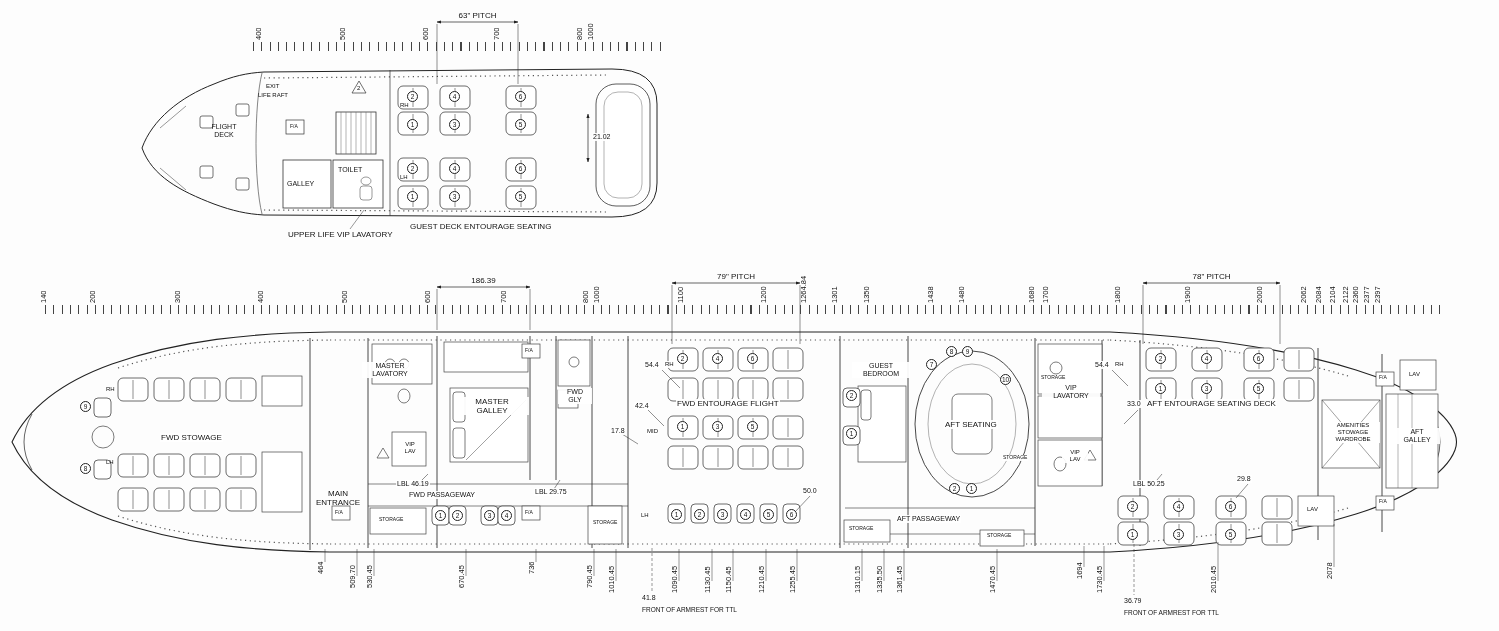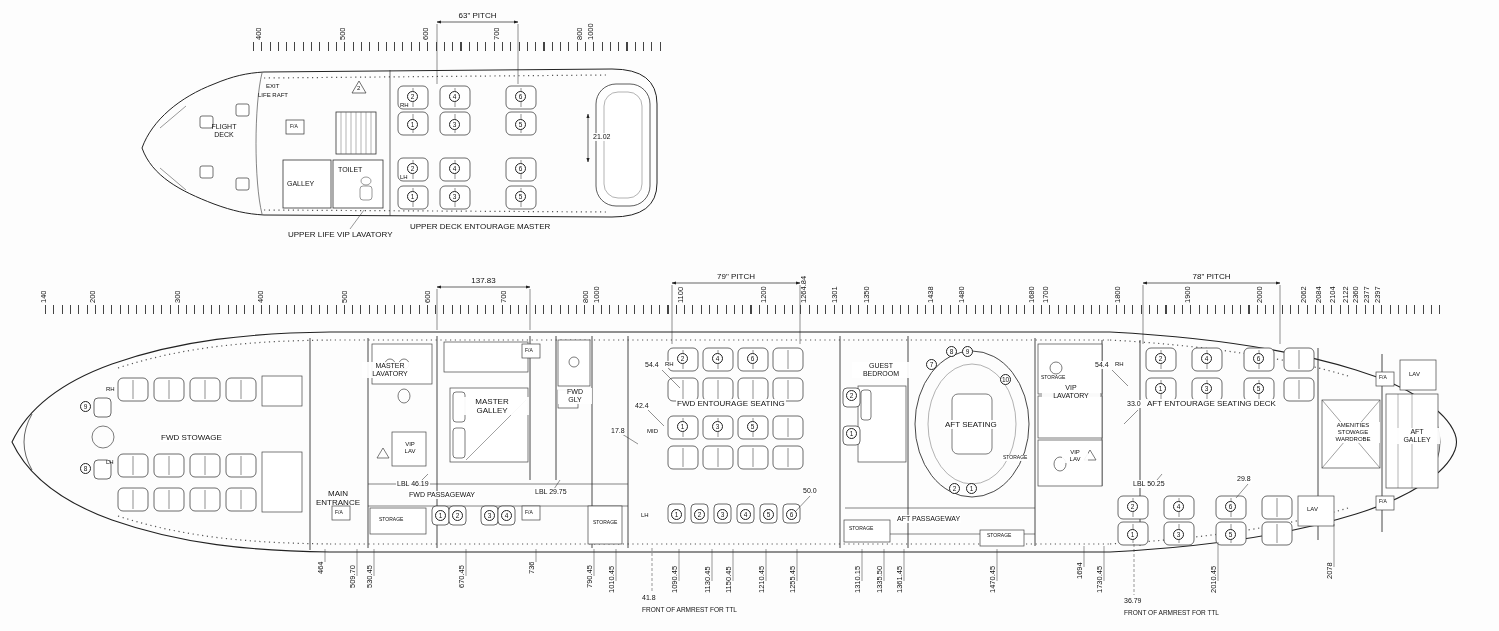--- a/index.html
+++ b/index.html
@@ -232,21 +232,21 @@
 <div class="L C t7" style="left:200px;top:123px;width:48px">FLIGHT
 DECK</div>
 <div class="L t5" style="left:290px;top:124px">F/A</div>
 <div class="L t7" style="left:287px;top:180px">GALLEY</div>
 <div class="L t7" style="left:338px;top:166px">TOILET</div>
 <div class="L t6" style="left:357px;top:85px">2</div>
 <div class="L t7 BG" style="left:592px;top:133px">21.02</div>
 <div class="L t6" style="left:400px;top:102px">RH</div>
 <div class="L t6" style="left:400px;top:174px">LH</div>
 <div class="L" style="left:288px;top:230px">UPPER LIFE VIP LAVATORY</div>
-<div class="L" style="left:410px;top:222px">UPPER DECK ENTOURAGE MASTER</div>
+<div class="L" style="left:410px;top:222px">GUEST DECK ENTOURAGE SEATING</div>
 <div class="K" style="left:407px;top:91px">2</div>
 <div class="K" style="left:449px;top:91px">4</div>
 <div class="K" style="left:515px;top:91px">6</div>
 <div class="K" style="left:407px;top:119px">1</div>
 <div class="K" style="left:449px;top:119px">3</div>
 <div class="K" style="left:515px;top:119px">5</div>
 <div class="K" style="left:407px;top:163px">2</div>
 <div class="K" style="left:449px;top:163px">4</div>
 <div class="K" style="left:515px;top:163px">6</div>
 <div class="K" style="left:407px;top:191px">1</div>
@@ -275,21 +275,21 @@
 <div class="L V" style="left:1192px;top:295px">1900</div>
 <div class="L V" style="left:1264px;top:295px">2000</div>
 <div class="L V" style="left:1308px;top:295px">2062</div>
 <div class="L V" style="left:1323px;top:295px">2084</div>
 <div class="L V" style="left:1337px;top:295px">2104</div>
 <div class="L V" style="left:1350px;top:295px" actable="false">2122</div>
 <div class="L V" style="left:1360px;top:295px">2360</div>
 <div class="L V" style="left:1371px;top:295px">2377</div>
 <div class="L V" style="left:1382px;top:295px">2397</div>
 
-<div class="L C" style="left:437px;top:276px;width:93px">137.83</div>
+<div class="L C" style="left:437px;top:276px;width:93px">186.39</div>
 <div class="L C" style="left:672px;top:272px;width:128px">79" PITCH</div>
 <div class="L C" style="left:1143px;top:272px;width:137px">78" PITCH</div>
 <div class="L BG NW" style="left:160px;top:433px">FWD STOWAGE</div>
 <div class="L t6" style="left:106px;top:386px">RH</div>
 <div class="L t6" style="left:106px;top:459px">LH</div>
 <div class="L C" style="left:310px;top:489px;width:56px">MAIN
 ENTRANCE</div>
 <div class="L t5" style="left:335px;top:510px">F/A</div>
 <div class="L C t7 BG" style="left:362px;top:362px;width:54px">MASTER
 LAVATORY</div>
@@ -305,21 +305,21 @@
 <div class="L t5" style="left:525px;top:510px">F/A</div>
 <div class="L C t7 BG" style="left:558px;top:388px;width:32px">FWD
 GLY</div>
 <div class="L t5 BG" style="left:592px;top:520px">STORAGE</div>
 <div class="L t7 BG" style="left:610px;top:427px">17.8</div>
 <div class="L t7 BG" style="left:634px;top:402px">42.4</div>
 <div class="L t7 BG" style="left:644px;top:361px">54.4</div>
 <div class="L t6 BG" style="left:664px;top:361px">RH</div>
 <div class="L t6 BG" style="left:646px;top:428px">MID</div>
 <div class="L t6 BG" style="left:640px;top:512px">LH</div>
-<div class="L BG NW" style="left:676px;top:399px">FWD ENTOURAGE SEATING</div>
+<div class="L BG NW" style="left:676px;top:399px">FWD ENTOURAGE FLIGHT</div>
 <div class="L t7 BG" style="left:802px;top:487px">50.0</div>
 <div class="L C t7 BG" style="left:852px;top:362px;width:56px">GUEST
 BEDROOM</div>
 <div class="L BG NW" style="left:944px;top:420px">AFT SEATING</div>
 <div class="L t5 BG" style="left:1040px;top:375px">STORAGE</div>
 <div class="L C t7 BG" style="left:1042px;top:384px;width:56px">VIP
 LAVATORY</div>
 <div class="L t7 BG" style="left:1126px;top:400px">33.0</div>
 <div class="L t5 BG" style="left:1002px;top:455px">STORAGE</div>
 <div class="L C t6 BG" style="left:1062px;top:449px;width:24px">VIP

